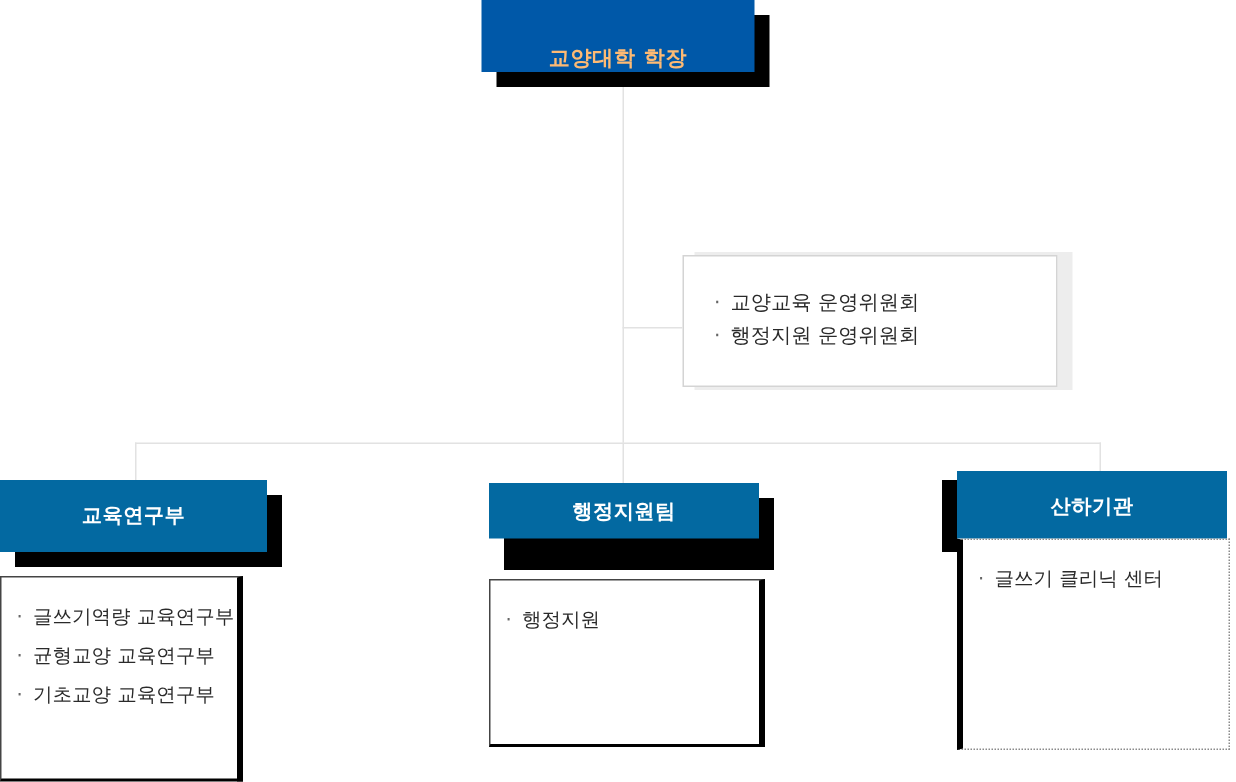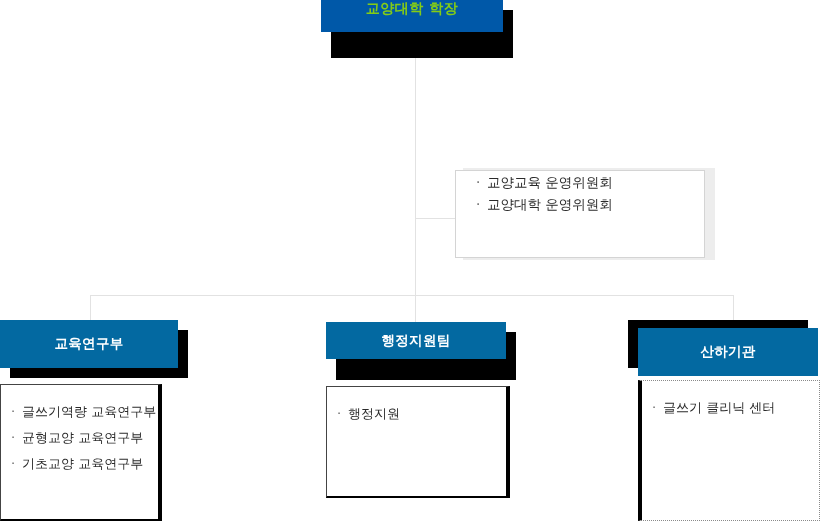--- a/index.html
+++ b/index.html
@@ -34,28 +34,28 @@
     top: 10px;
     width: 182px;
     height: 48px;
     background: #000000;
   }
   .top-box {
     position: absolute;
     left: 321px;
     top: 0px;
     width: 182px;
-    height: 32px;
+    height: 48px;
     background: #0058a8;
-    color: #84cc16;
+    color: #fdba74;
     font-size: 14px;
     font-weight: bold;
     letter-spacing: 0.5px;
     display: flex;
-    align-items: flex-start;
+    align-items: flex-end;
     justify-content: center;
   }
 
   
   .committee-shadow {
     position: absolute;
     left: 463px;
     top: 168px;
     width: 252px;
     height: 92px;
@@ -63,21 +63,21 @@
   }
   .committee-box {
     position: absolute;
     left: 455px;
     top: 170px;
     width: 250px;
     height: 88px;
     background: #ffffff;
     border: 1px solid #d4d4d4;
     box-sizing: border-box;
-    padding: 0 0 0 20px;
+    padding: 20px 0 0 20px;
   }
   .committee-box .item {
     font-size: 13.5px;
     color: #2a2a2a;
     line-height: 22px;
     white-space: nowrap;
   }
   .item .dot {
     display: inline-block;
     width: 11px;
@@ -129,22 +129,22 @@
   #dept-edu .dept-head        { left: 0px;   top: 320px; width: 178px; height: 48px; }
   #dept-edu .dept-body        { left: 0px;   top: 384px; width: 162px; height: 137px; }
 
   
   #dept-admin .dept-head-shadow { left: 336px; top: 332px; width: 180px; height: 48px; }
   #dept-admin .dept-head        { left: 326px; top: 322px; width: 180px; height: 37px; }
   #dept-admin .dept-body        { left: 326px; top: 386px; width: 184px; height: 112px; }
 
   
   #dept-affil .dept-head-shadow { left: 628px; top: 320px; width: 180px; height: 48px; }
-  #dept-affil .dept-head        { left: 638px; top: 328px; width: 180px; height: 48px; }
-  #dept-affil .dept-body        { left: 638px; top: 380px; width: 182px; height: 141px; }
+  #dept-affil .dept-head        { left: 638px; top: 314px; width: 180px; height: 48px; }
+  #dept-affil .dept-body        { left: 638px; top: 359px; width: 182px; height: 141px; }
 </style>
 </head>
 <body>
 
 <div id="chart">
 
   <div class="line vline" style="left:415px; top:48px; height:247px;"></div>
   <div class="line hline" style="left:415px; top:218px; width:40px;"></div>
   <div class="line hline" style="left:90px; top:295px; width:644px;"></div>
   <div class="line vline" style="left:90px; top:295px; height:25px;"></div>
@@ -155,21 +155,21 @@
   <div class="top-box">
     <span>교양대학 학장</span>
   </div>
 
   <div class="committee-shadow"></div>
   <div class="committee-box">
     <div class="item">
       <span class="dot">·</span><span>교양교육 운영위원회</span>
     </div>
     <div class="item">
-      <span class="dot">·</span><span>교양대학 운영위원회</span>
+      <span class="dot">·</span><span>행정지원 운영위원회</span>
     </div>
   </div>
 
   <div class="dept" id="dept-edu">
     <div class="dept-head-shadow"></div>
     <div class="dept-head">
       <span>교육연구부</span>
     </div>
     <div class="dept-body solid">
       <div class="item">

